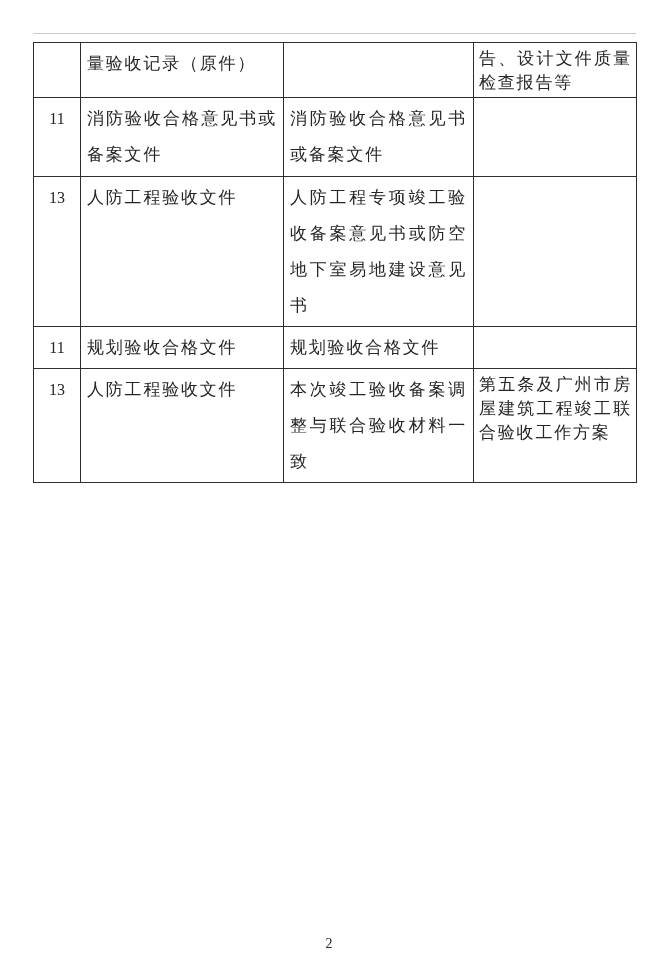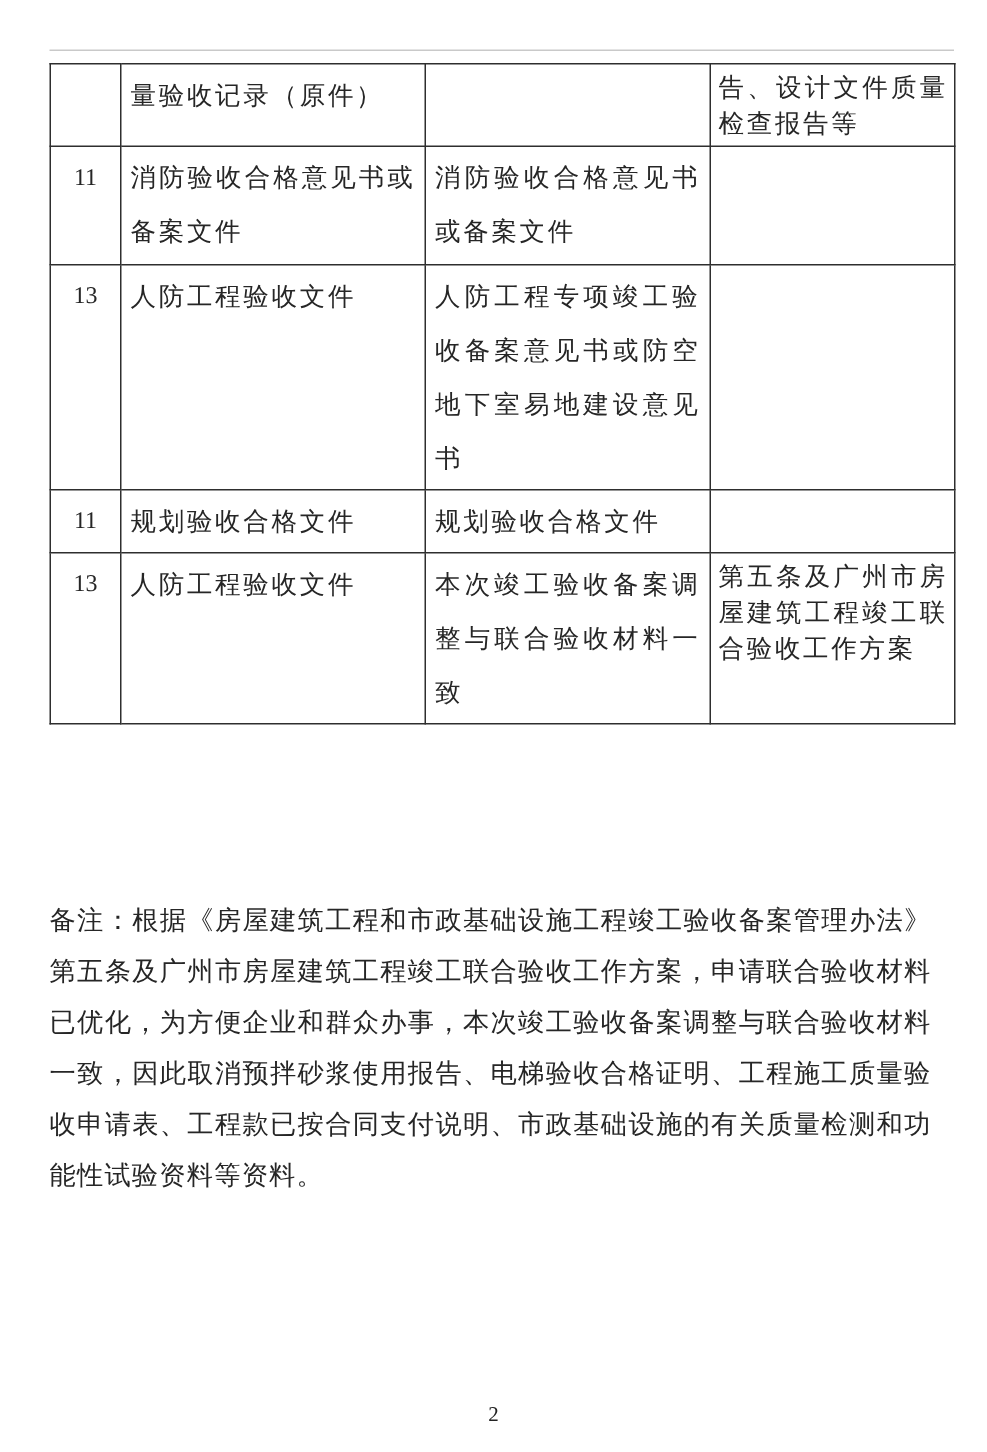--- a/index.html
+++ b/index.html
@@ -128,17 +128,16 @@
       </tr>
       <tr style="height:110px">
         <td class="no">13</td>
         <td class="main">人防工程验收文件</td>
         <td class="main">本次竣工验收备案调整与联合验收材料一致</td>
         <td class="remark">第五条及广州市房屋建筑工程竣工联合验收工作方案</td>
       </tr>
     </tbody>
   </table>
 
-  <p class="note">备注：根据《房屋建筑工程和市政基础设施工程竣工验收备案管理办法》第五条及广州市房屋建筑工程竣工联合验收工作方案，申请联合验收材料已优化，为方便企业和群众办事，本次竣工验收备案调整与联合验收材料一致，因此取消预拌砂浆使用报告、电梯验收合格证明、工程施工质量验收申请表、工程款已按合同支付说明、市政基础设施的有关质量检测和功能性试验资料等资料。</p>
 
   <div class="page-number">2</div>
 
 </div>
 
 </body></html>

